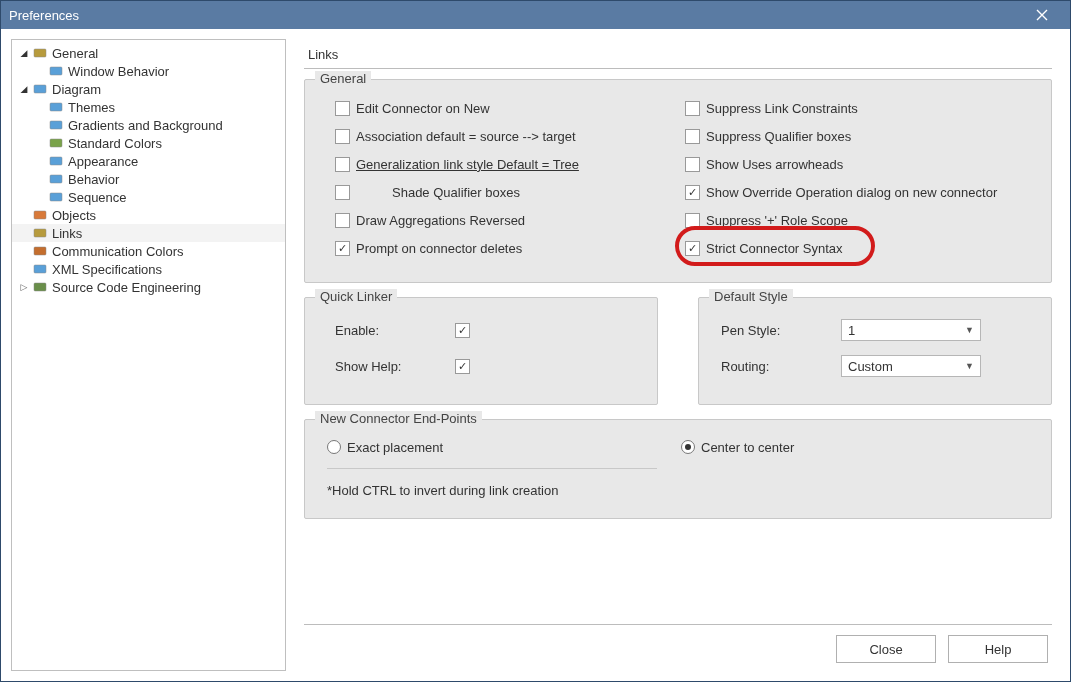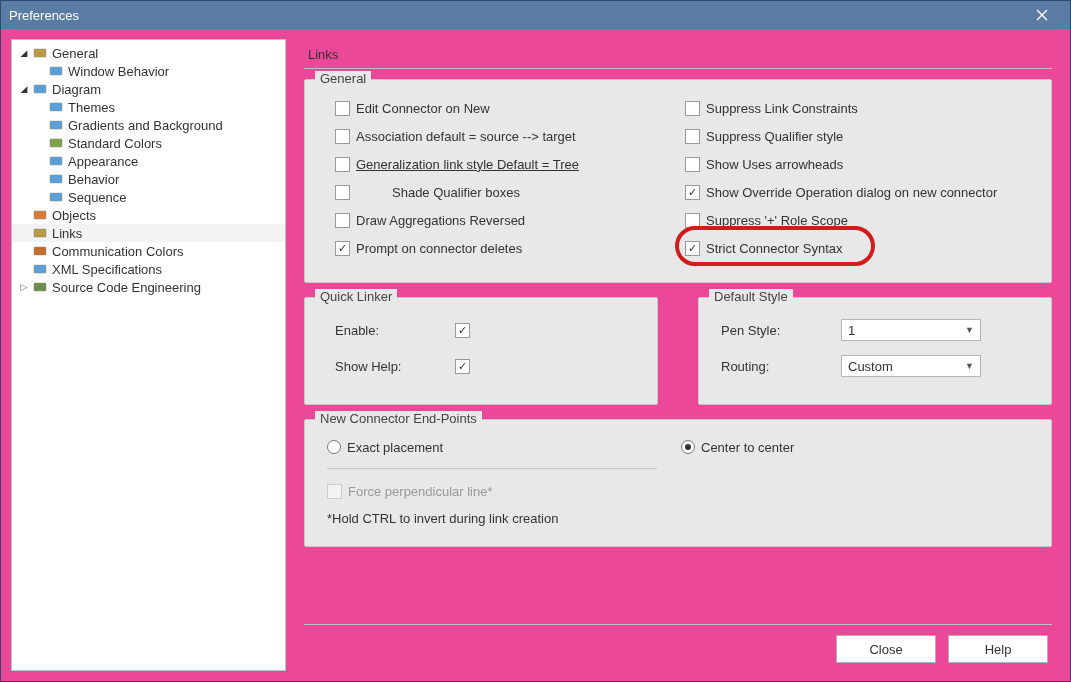--- a/index.html
+++ b/index.html
@@ -1,17 +1,17 @@
 <!DOCTYPE html>
 <html><head>
 <meta charset="utf-8">
 <style>
   * { box-sizing: border-box; }
   html, body { margin:0; padding:0; font-family: "Segoe UI", Tahoma, Arial, sans-serif; font-size:13px; color:#333; background:#5a7ba3; }
-  .window { width:1071px; height:682px; background:#ec4899; border:1px solid #2e4a6b; position:relative; }
+  .window { width:1071px; height:682px; background:#ffffff; border:1px solid #2e4a6b; position:relative; }
   .titlebar { height:28px; background:#5a7ba3; color:#fff; display:flex; align-items:center; padding:0 8px; justify-content:space-between; }
   .titlebar .title { font-size:13px; }
   .close-x { width:40px; height:28px; display:flex; align-items:center; justify-content:center; cursor:pointer; color:#fff; }
   .body { position:absolute; top:28px; left:0; right:0; bottom:0; padding:10px; display:flex; gap:10px; }
   .tree-pane { width:275px; flex:0 0 275px; background:#fff; border:1px solid #bfbfbf; padding:4px 0; overflow:auto; }
   .tree-item { display:flex; align-items:center; height:18px; padding:0 4px; white-space:nowrap; cursor:pointer; }
   .tree-item.selected { background:#f3f3f3; }
   .tree-item .toggle { width:12px; height:12px; display:inline-flex; align-items:center; justify-content:center; color:#666; font-size:9px; margin-right:2px; }
   .tree-item .icon { width:16px; height:14px; display:inline-flex; align-items:center; justify-content:center; margin-right:4px; font-size:11px; }
   .tree-indent-0 { padding-left:6px; }
@@ -220,21 +220,21 @@
                 <span class="lbl">Prompt on connector deletes</span>
               </div>
             </div>
           <div class="col" id="gen-right" style="position:relative;">
               <div class="chk-row" style="position: relative; align-items: center;">
                 <span class="chk"></span>
                 <span class="lbl">Suppress Link Constraints</span>
               </div>
               <div class="chk-row" style="position: relative;">
                 <span class="chk"></span>
-                <span class="lbl">Suppress Qualifier style</span>
+                <span class="lbl">Suppress Qualifier boxes</span>
               </div>
               <div class="chk-row" style="position: relative;">
                 <span class="chk"></span>
                 <span class="lbl">Show Uses arrowheads</span>
               </div>
               <div class="chk-row" style="position: relative;">
                 <span class="chk checked"></span>
                 <span class="lbl">Show Override Operation dialog on new connector</span>
               </div>
               <div class="chk-row" style="position: relative;">
@@ -287,24 +287,20 @@
 
       <div class="group">
         <span class="group-title">New Connector End-Points</span>
         <div class="ncp-cols" style="padding-left:6px;">
           <div class="col">
             <div class="radio-row">
               <span class="radio"></span>
               <span class="lbl">Exact placement</span>
             </div>
             <div class="ncp-divider"></div>
-            <div class="chk-row">
-              <span class="chk disabled"></span>
-              <span class="lbl disabled">Force perpendicular line*</span>
-            </div>
             <div style="height:6px;"></div>
             <div>*Hold CTRL to invert during link creation</div>
           </div>
           <div class="col">
             <div class="radio-row">
               <span class="radio checked"></span>
               <span class="lbl">Center to center</span>
             </div>
           </div>
         </div>

